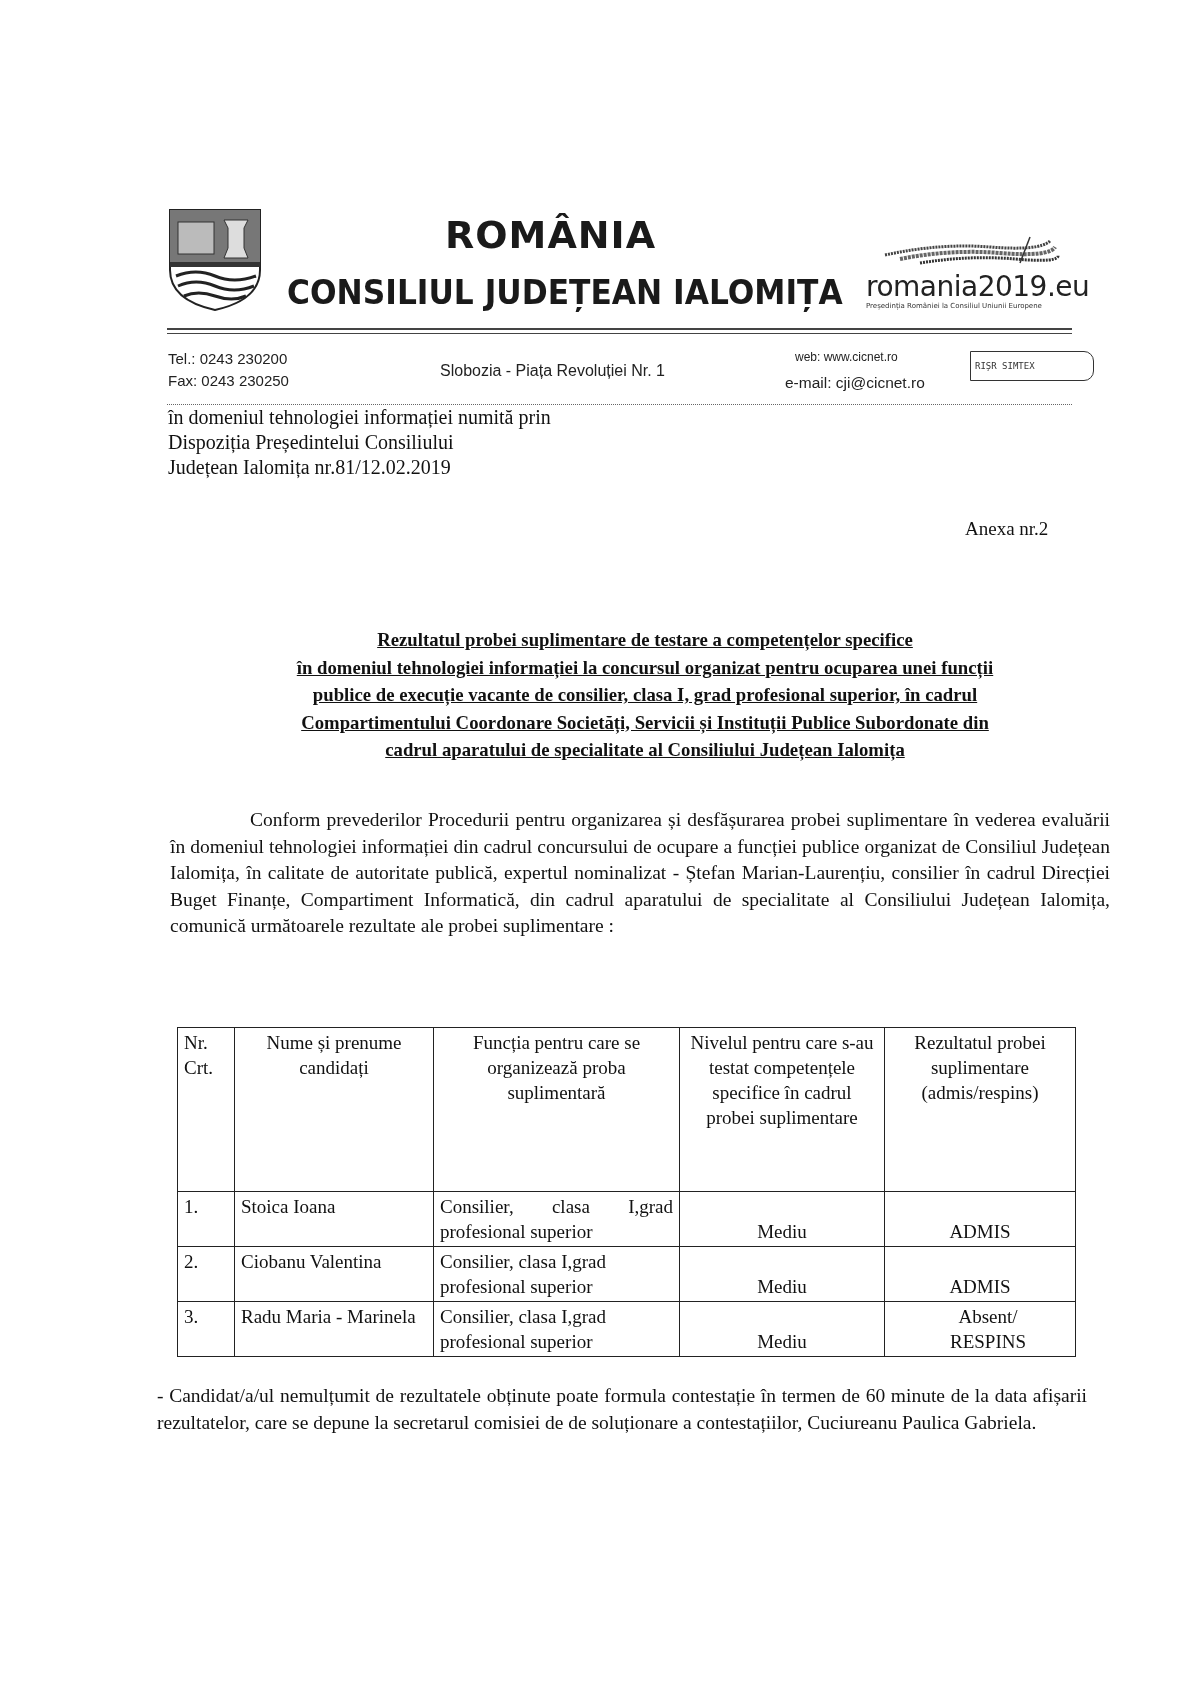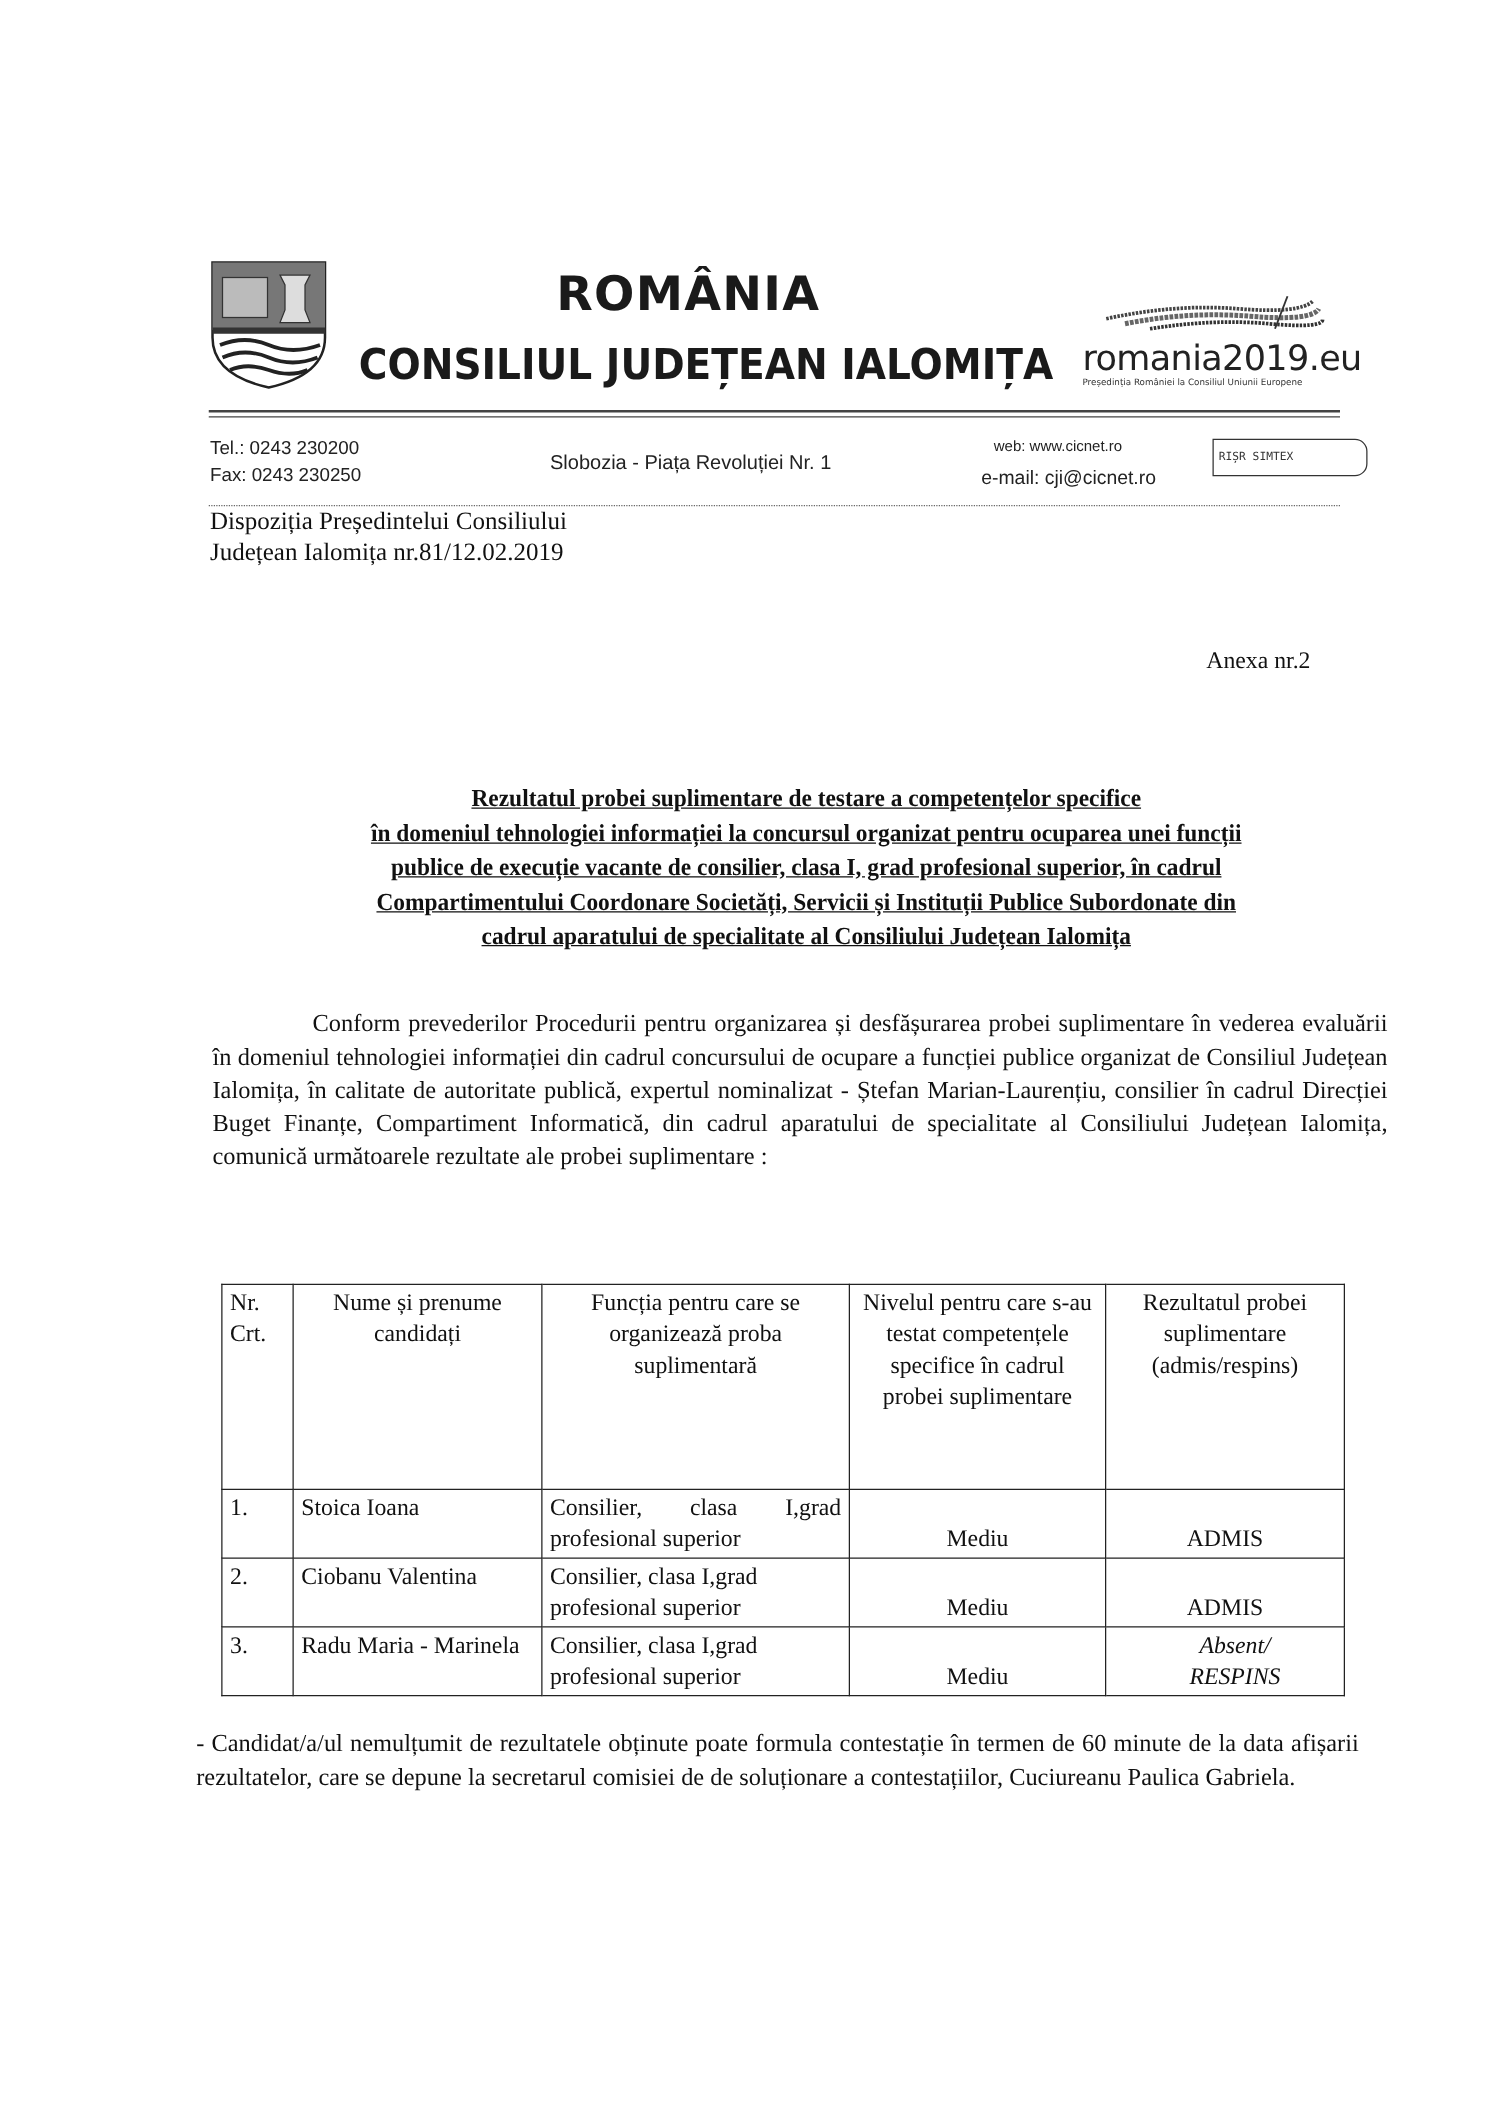--- a/index.html
+++ b/index.html
@@ -63,20 +63,21 @@
 <div class="abs contact" style="left:168px; top:372px;">Fax: 0243 230250</div>
 <div class="abs contact" style="left:440px; top:362px; font-size:16px;">Slobozia - Piața Revoluției Nr. 1</div>
 <div class="abs contact" style="left:795px; top:350px; font-size:12px;">web: www.cicnet.ro</div>
 <div class="abs contact" style="left:785px; top:374px; font-size:15.5px;">e-mail:  cji@cicnet.ro</div>
 <div class="abs cert">
   <div style="border:1px solid #333; border-radius:0 10px 10px 0; height:28px; margin-top:6px; font-family:'DejaVu Sans Mono', monospace; font-size:9px; line-height:28px; padding-left:4px; color:#333;">RIȘR SIMTEX</div>
 </div>
 <div class="abs rule" style="top:404px; border-top:1px dotted #666;"></div>
 
 <div class="abs commission">
+  <div>în domeniul tehnologiei informației numită prin</div>
   <div>Dispoziția Președintelui Consiliului</div>
   <div>Județean Ialomița nr.81/12.02.2019</div>
 </div>
 <div class="abs anexa">Anexa nr.2</div>
 
 <div class="abs title-block">
   <div><span>Rezultatul probei suplimentare de testare a competențelor specifice</span></div>
   <div><span>în domeniul tehnologiei informației la concursul organizat pentru ocuparea unei funcții</span></div>
   <div><span>publice de execuție vacante de consilier, clasa I, grad  profesional superior, în cadrul</span></div>
   <div><span>Compartimentului Coordonare Societăți, Servicii și Instituții Publice Subordonate din</span></div>
@@ -106,18 +107,18 @@
     <td>Ciobanu Valentina</td>
     <td>Consilier,   clasa I,grad profesional superior</td>
     <td class="cell-bottom">Mediu</td>
     <td class="cell-bottom">ADMIS</td>
   </tr>
   <tr style="height:55px;">
     <td>3.</td>
     <td style="text-align:justify;">Radu Maria - Marinela</td>
     <td>Consilier, clasa I,grad profesional superior</td>
     <td class="cell-bottom">Mediu</td>
-    <td class="cell-bottom" style="padding-left:40px;padding-right:24px;font-style:italic;">Absent/ RESPINS</td>
+    <td class="cell-bottom" style="padding-left:40px;padding-right:24px;">Absent/ RESPINS</td>
   </tr>
 </tbody>
   </table>
 
 <div class="abs footer">- Candidat/a/ul nemulțumit de rezultatele obținute poate formula contestație în termen de 60 minute de la data afișarii rezultatelor, care se depune la secretarul comisiei de de soluționare a contestațiilor, Cuciureanu Paulica Gabriela.</div>
 
 </body></html>

